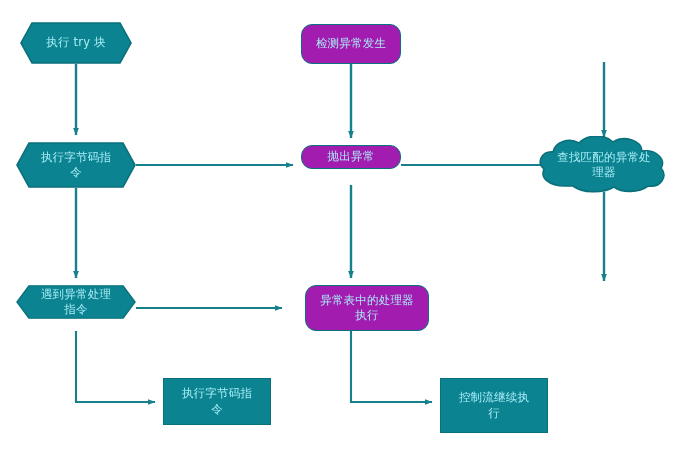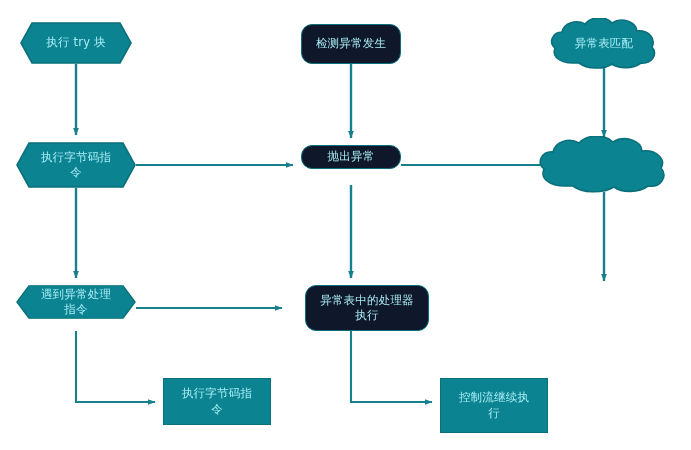--- a/index.html
+++ b/index.html
@@ -37,21 +37,21 @@
     letter-spacing: 0.2px;
     z-index: 3;
   }
   .node .lbl {
     display: block;
     padding: 0 6px;
     white-space: pre-line;
   }
   
   .n-stadium {
-    background: #0f172a;
+    background: #a21caf;
     border: 1.4px solid #0a707c;
     border-radius: 11px;
   }
   
   .n-rect {
     background: #0b8390;
     border: 1.4px solid #0a707c;
     border-radius: 0;
   }
   
@@ -155,31 +155,25 @@
   <div class="node n-stadium" style="left:305px; top:285px; width:124px; height:46px;">
     <span class="lbl">异常表中的处理器
 执行</span>
   </div>
 
   <div class="node n-rect" style="left:440px; top:378px; width:108px; height:55px;">
     <span class="lbl">控制流继续执
 行</span>
   </div>
 
-  <div class="node n-cloud" style="left:549px; top:18px; width:110px; height:52px;">
-    <svg class="cloudbg" viewBox="0 0 110 52" preserveAspectRatio="none">
-      <path d="M24,45 C10,45 3,38 6,30 C-1,24 4,14 13,14 C15,5 27,1 36,6
-               C42,-2 57,-2 63,5 C72,-1 87,3 88,13 C100,12 107,21 103,29
-               C109,36 103,46 92,45 C84,51 70,51 63,46 C54,52 38,51 30,45 Z" fill="#0b8390" stroke="#0a707c" stroke-width="1.6"></path>
-    </svg>
-    <span class="lbl">异常表匹配</span>
-  </div>
 
   <div class="node n-cloud" style="left:537px; top:136px; width:134px; height:58px;">
     <svg class="cloudbg" viewBox="0 0 134 58" preserveAspectRatio="none">
       <path d="M28,50 C12,50 3,42 7,33 C-1,26 5,15 16,16 C18,6 32,1 42,7
                C50,-2 68,-2 76,6 C87,-1 104,4 105,15 C120,13 129,24 124,32
                C131,40 124,52 111,50 C102,57 85,57 77,51 C65,58 45,57 36,50 Z" fill="#0b8390" stroke="#0a707c" stroke-width="1.6"></path>
     </svg>
+    <span class="lbl">查找匹配的异常处
+理器</span>
   </div>
 
 
 </div>
 
 </body></html>

